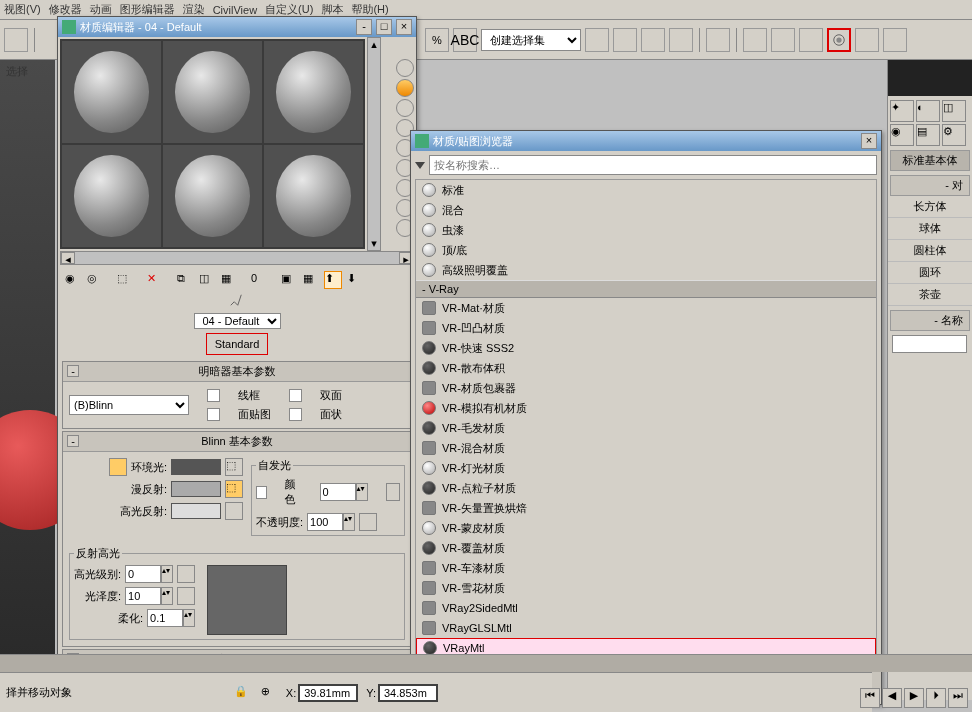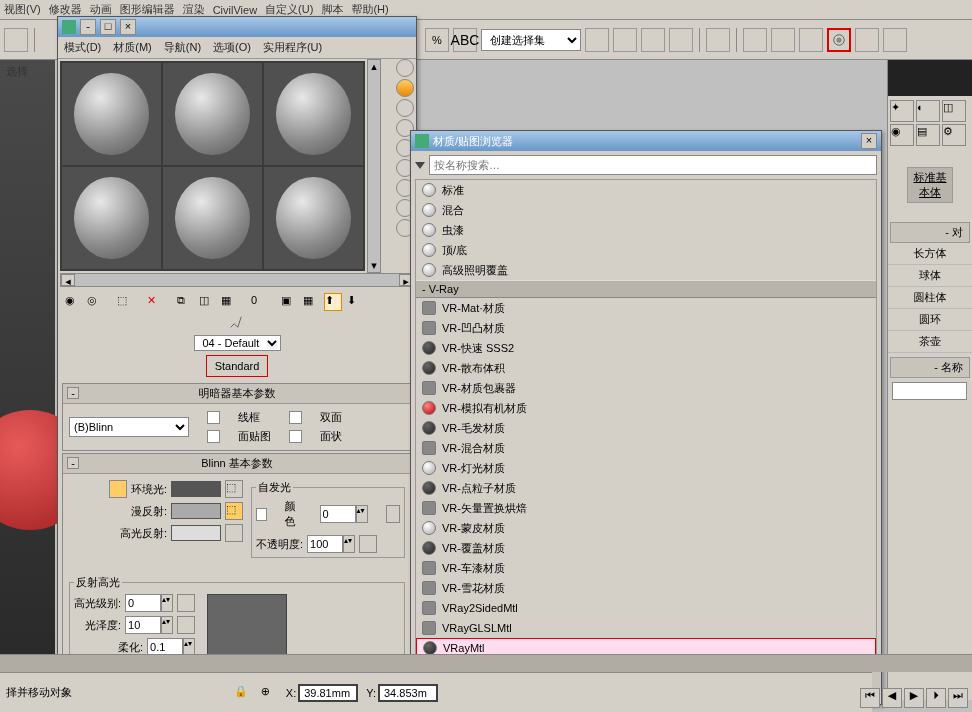--- a/index.html
+++ b/index.html
@@ -80,21 +80,21 @@
 .br-icon.dark { background: radial-gradient(circle at 35% 30%, #666, #222); }
 .br-icon.red { background: radial-gradient(circle at 35% 30%, #f88, #b00); }
 .br-icon.sq { border-radius: 2px; background: #888; }
 .br-item.highlight { border: 1px solid #d00; background: #fde; }
 
 .br-foot { padding: 2px 6px; background: #c8c4bc; border-top: 1px solid #999; }
 
 .right-panel { position: absolute; right: 0; top: 60px; width: 85px; height: 640px; background: #d4d0c8; border-left: 1px solid #888; }
 .rp-tabs { display: flex; flex-wrap: wrap; padding: 2px; gap: 2px; }
 .rp-tab { width: 24px; height: 22px; border: 1px solid #888; background: #d4d0c8; }
-.rp-head { background: #b8b4ac; text-align: center; padding: 2px; border: 1px solid #999; margin: 19px; text-decoration: underline; }
+.rp-head { background: #b8b4ac; text-align: center; padding: 2px; border: 1px solid #999; margin: 2px; }
 .rp-item { text-align: center; padding: 3px; border-bottom: 1px solid #bbb; background: #d4d0c8; }
 .rp-sub { background: #c8c4bc; text-align: right; padding: 2px 6px; border: 1px solid #999; margin: 4px 2px 0 2px; }
 .rp-input { width: 75px; height: 18px; border: 1px solid #888; background: #fff; margin: 4px; }
 
 .status-bar { position: absolute; left: 0; bottom: 0; width: 872px; height: 40px; background: #d4d0c8; border-top: 1px solid #888; display: flex; align-items: center; padding: 0 6px; gap: 8px; }
 .coord { display: flex; align-items: center; gap: 2px; }
 .coord input { width: 60px; height: 18px; border: 2px solid #404040; background: #fff; padding: 0 4px; }
 
 .transport { position: absolute; right: 4px; bottom: 4px; display: flex; gap: 2px; }
 .transport .tbtn { width: 20px; height: 20px; border: 1px solid #888; background: #d4d0c8; text-align: center; }
@@ -148,30 +148,24 @@
 </div>
 
 <div class="viewport-bg">
   <div class="viewport-sphere"></div>
 </div>
 <div style="position:absolute;left:6px;top:64px;color:#333">选择</div>
 
 <div class="mat-editor">
   <div class="win-title">
     <div class="win-title-icon"></div>
+    <div class="win-title-txt">材质编辑器 - 04 - Default</div>
     <div class="win-close">-</div>
     <div class="win-close">□</div>
     <div class="win-close">×</div>
-  </div>
-  <div class="menu-bar">
-    <span>模式(D)</span>
-    <span>材质(M)</span>
-    <span>导航(N)</span>
-    <span>选项(O)</span>
-    <span>实用程序(U)</span>
   </div>
 
   <div style="display:flex">
     <div class="sphere-grid">
       <div class="sphere-cell">
           <div class="sphere-ball"></div>
         </div>
       <div class="sphere-cell">
           <div class="sphere-ball"></div>
         </div>
@@ -313,21 +307,21 @@
             <span>不透明度:</span>
             <div class="spin">
                 <input value="100" style="">
                 <div class="spbtn">▴▾</div>
               </div>
             <div class="small-btn"></div>
           </div>
         </fieldset>
       </div>
 
-      <fieldset class="group-box" style="margin-top:17px">
+      <fieldset class="group-box" style="margin-top:10px">
         <legend>反射高光</legend>
         <div style="display:flex;gap:12px">
           <div class="param-col">
             <div class="param-row">
               <span>高光级别:</span>
               <div class="spin">
                   <input value="0" style="">
                   <div class="spbtn">▴▾</div>
                 </div>
               <div class="small-btn"></div>

